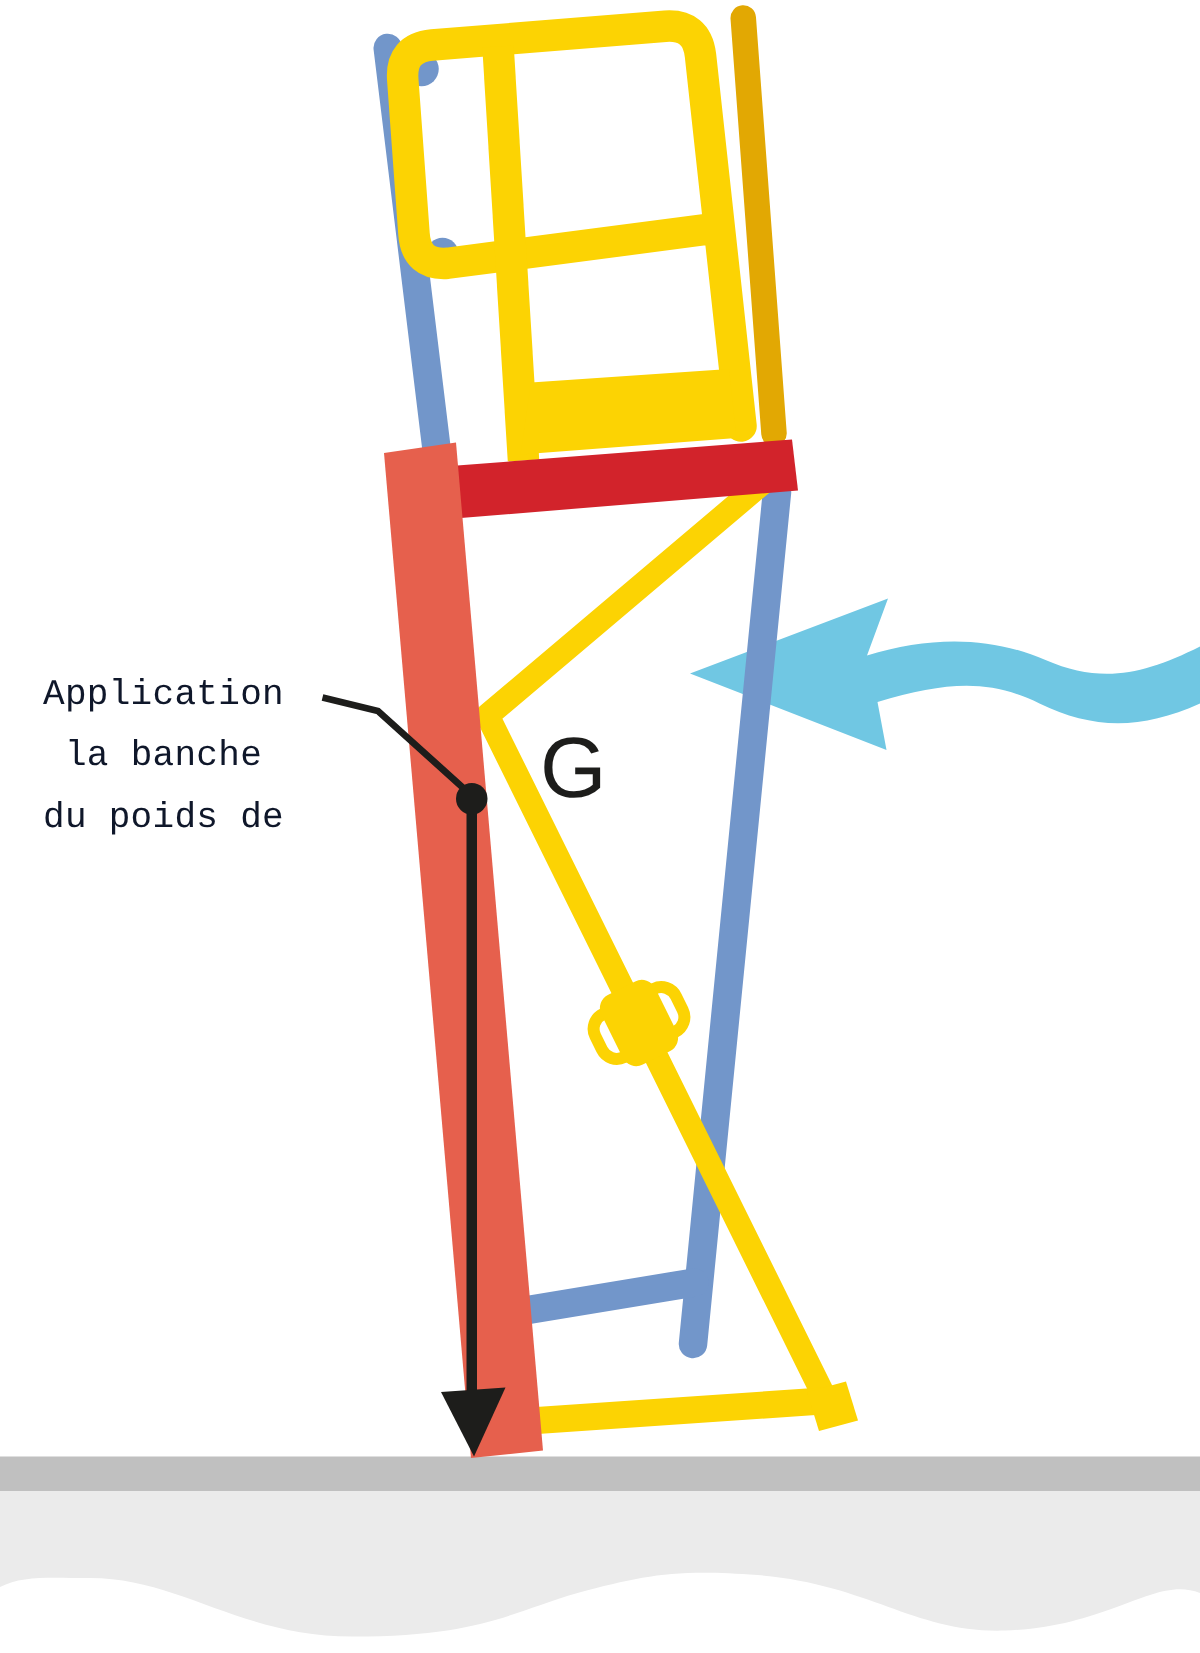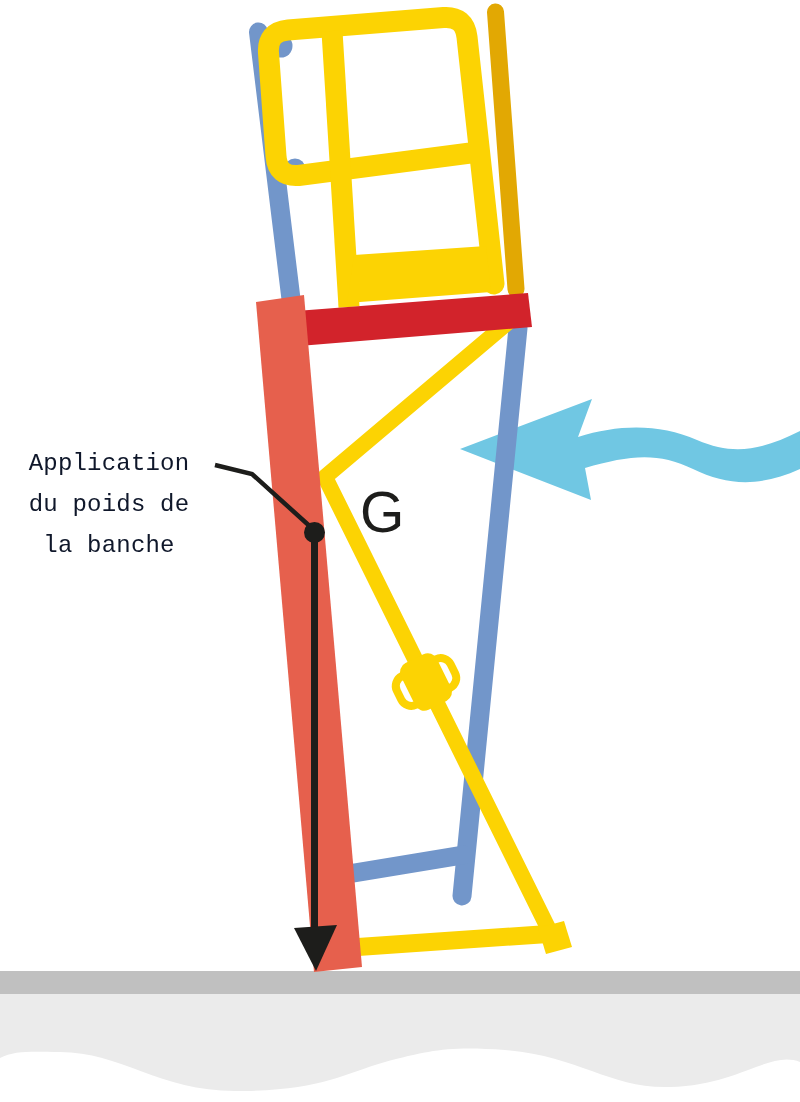--- a/index.html
+++ b/index.html
@@ -91,17 +91,17 @@
   </g>
 
   <g fill="#1D1D1B">
     <circle cx="314.5" cy="532.5" r="10.5"></circle>
     <polygon points="294,928 337,925 316,971"></polygon>
   </g>
 </svg>
 
 <div class="annotation">
   <div>Application</div>
+  <div>la banche</div>
   <div>du poids de</div>
-  <div>la banche</div>
 </div>
 
 <div class="g-label">G</div>
 
 </body></html>

